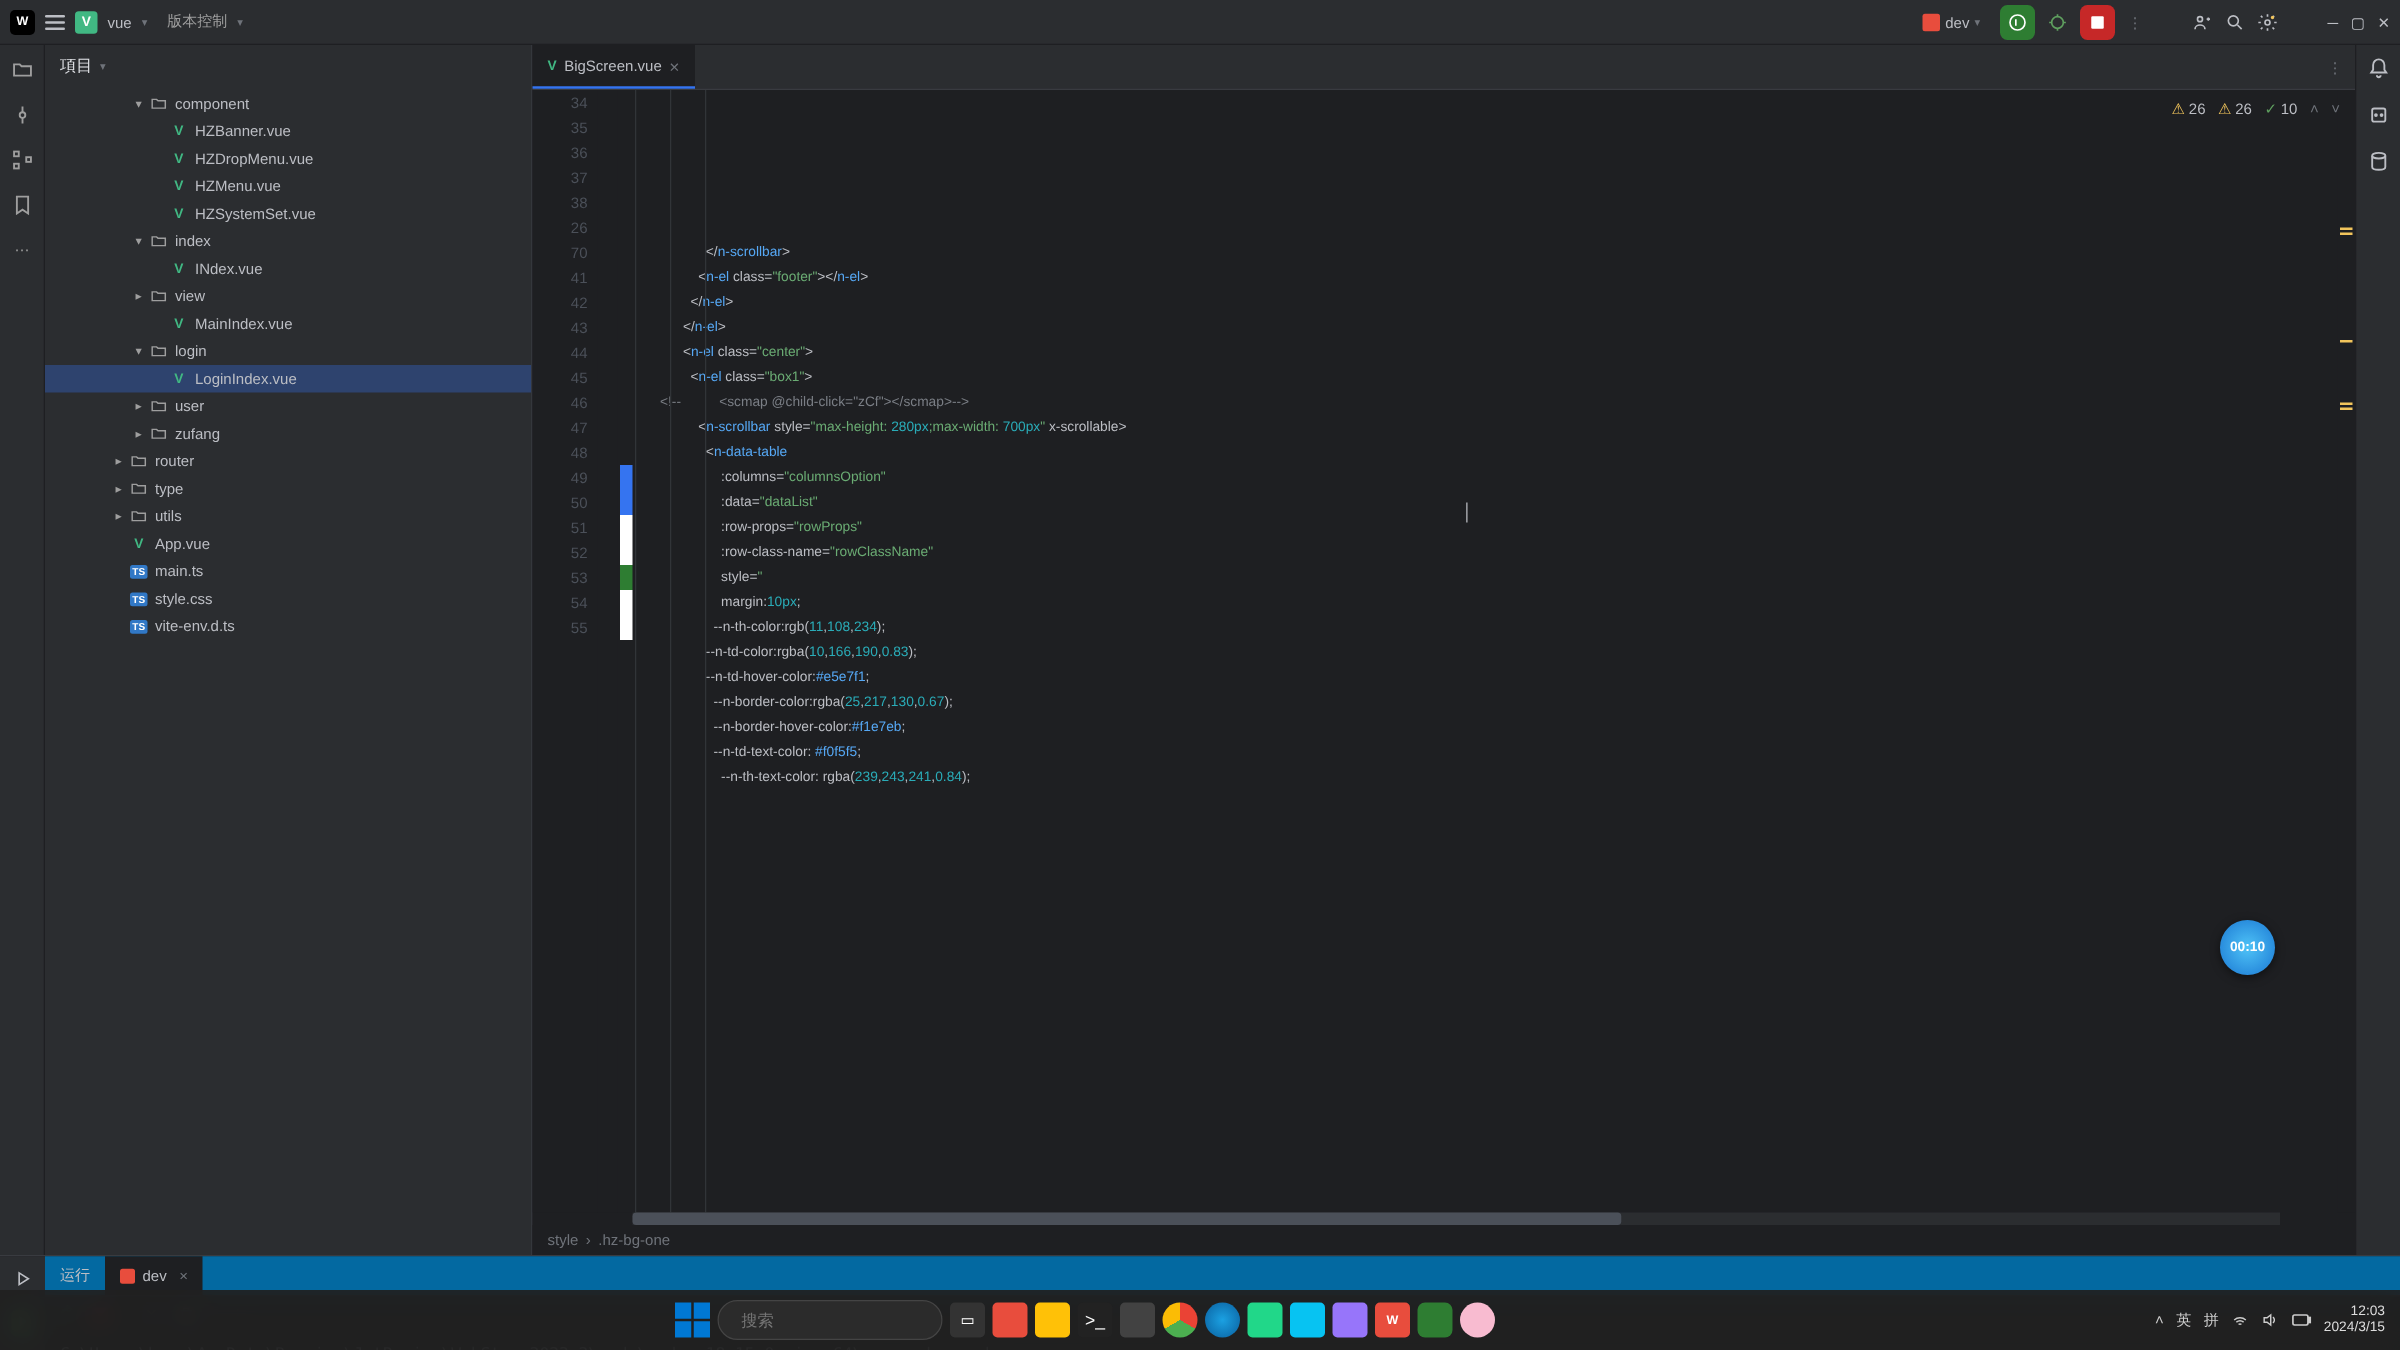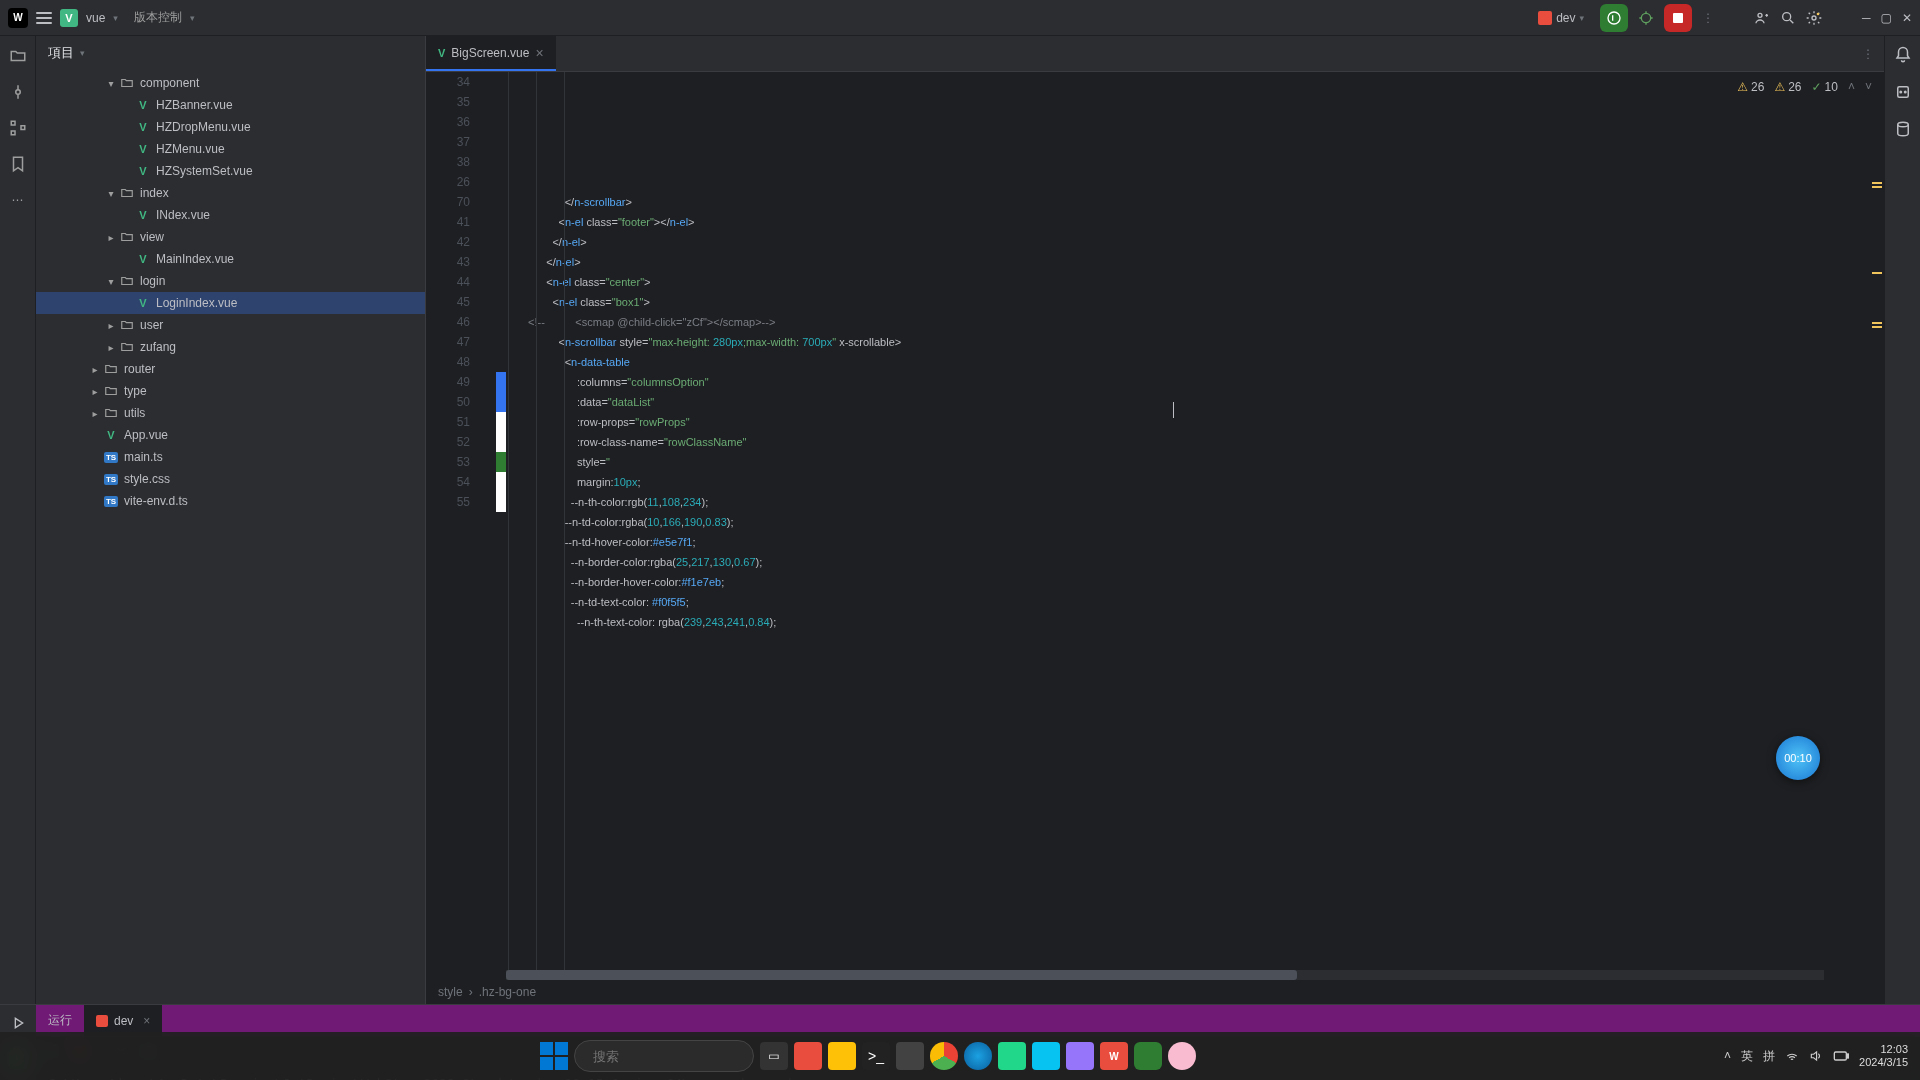--- a/index.html
+++ b/index.html
@@ -47,33 +47,33 @@
 .code{flex:1;font-family:'Consolas',monospace;font-size:11px;line-height:20px;white-space:pre;padding-left:20px;position:relative}
 .indent-guide{border-left:1px solid #313438;position:absolute;top:0;bottom:0}
 .c-tag{color:#56a8f5}.c-attr{color:#bcbec4}.c-str{color:#6aab73}.c-num{color:#2aacb8}.c-cmt{color:#7a7e85}.c-hex{color:#56a8f5}.c-punct{color:#bcbec4}
 .problems{position:absolute;right:12px;top:8px;display:flex;gap:10px;font-size:12px}
 .prob-item{display:flex;align-items:center;gap:3px;color:#bcbec4}
 .cursor-caret{position:absolute;width:1px;height:16px;background:#bcbec4}
 .breadcrumb{height:24px;display:flex;align-items:center;padding:0 12px;color:#6f737a;font-size:12px;gap:6px;background:#1e1f22}
 .bottom-panel{height:290px;background:#1e1f22;border-top:1px solid #393b40;display:flex}
 .bp-side{width:36px;background:#2b2d30;display:flex;flex-direction:column;align-items:center;padding-top:10px;gap:14px}
 .bp-main{flex:1;display:flex;flex-direction:column}
-.bp-tabs{height:32px;display:flex;align-items:center;border-bottom:1px solid #393b40;background:#701a75}
+.bp-tabs{height:32px;display:flex;align-items:center;border-bottom:1px solid #393b40;background:#0369a1}
 .bp-tab{padding:0 12px;height:100%;display:flex;align-items:center;gap:6px;cursor:pointer}
 .bp-tab.active{background:#1e1f22}
 .bp-toolbar{height:30px;display:flex;align-items:center;padding:0 10px;gap:12px;border-bottom:1px solid #2b2d30}
 .terminal{flex:1;padding:8px 12px;font-family:'Consolas',monospace;font-size:13px;color:#bcbec4;line-height:18px;white-space:pre-wrap}
 .taskbar{height:48px;background:rgba(32,32,32,0.9);backdrop-filter:blur(10px);display:flex;align-items:center;padding:0 12px;position:absolute;bottom:0;left:0;right:0}
 .tb-center{flex:1;display:flex;align-items:center;justify-content:center;gap:6px}
 .search-box{display:flex;align-items:center;background:#2b2b2b;border-radius:16px;height:32px;padding:0 12px;width:180px;gap:6px;border:1px solid #444}
 .search-box input{background:transparent;border:none;color:#f0abfc;outline:none;flex:1;font-size:13px}
 .tb-app{width:28px;height:28px;border-radius:4px;display:flex;align-items:center;justify-content:center}
 .tray{display:flex;align-items:center;gap:10px;color:#ccc}
 .clock{text-align:right;font-size:11px;line-height:13px;color:#ddd}
-.record-badge{position:absolute;right:100px;bottom:300px;width:44px;height:44px;border-radius:50%;background:radial-gradient(circle,#4fc3f7,#1976d2);display:flex;align-items:center;justify-content:center;color:#fff;font-size:11px;font-weight:normal;box-shadow:0 2px 8px rgba(0,0,0,0.5)}
+.record-badge{position:absolute;right:100px;bottom:300px;width:44px;height:44px;border-radius:50%;background:radial-gradient(circle,#4fc3f7,#1976d2);display:flex;align-items:center;justify-content:center;color:#fff;font-size:11px;font-weight:bold;box-shadow:0 2px 8px rgba(0,0,0,0.5)}
 .minimap{width:14px;background:#1e1f22;position:relative}
 .minimap-mark{position:absolute;right:2px;width:10px;height:2px;background:#f2c55c}
 .scroll-h{height:10px;background:#2b2d30;margin:0 60px 0 80px;position:relative}
 .scroll-thumb{position:absolute;height:100%;background:#4b5059;border-radius:3px}
 </style>
 </head>
 <body>
 
 <div class="titlebar">
   <div class="tb-left">

